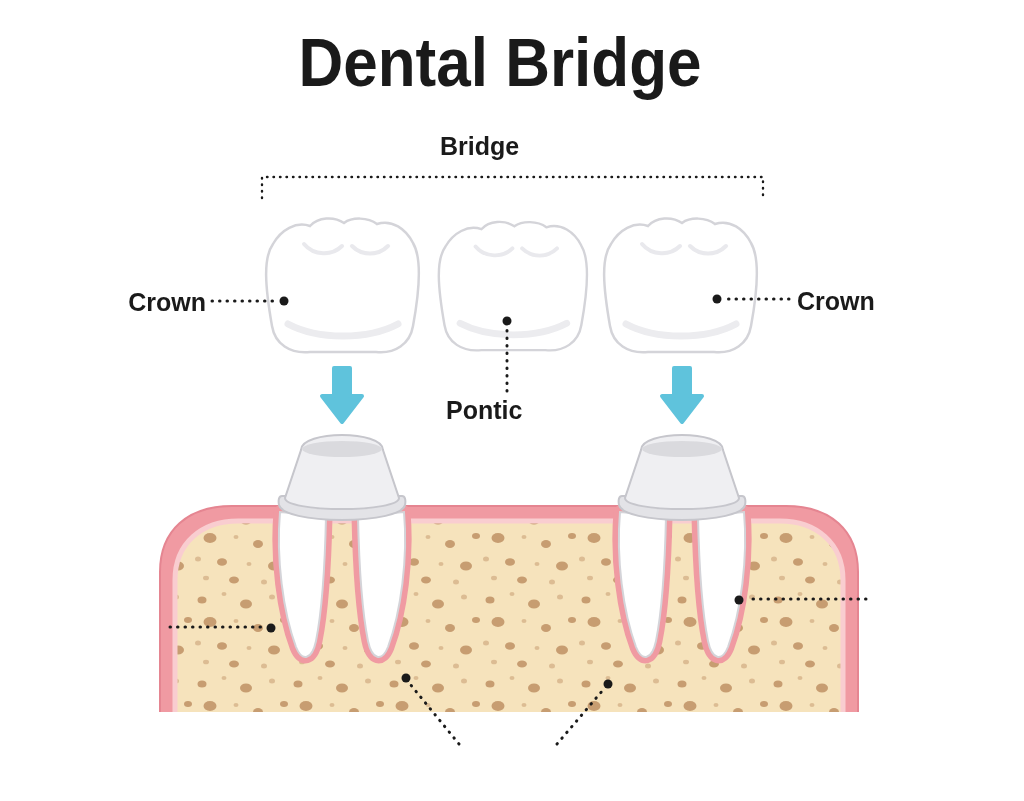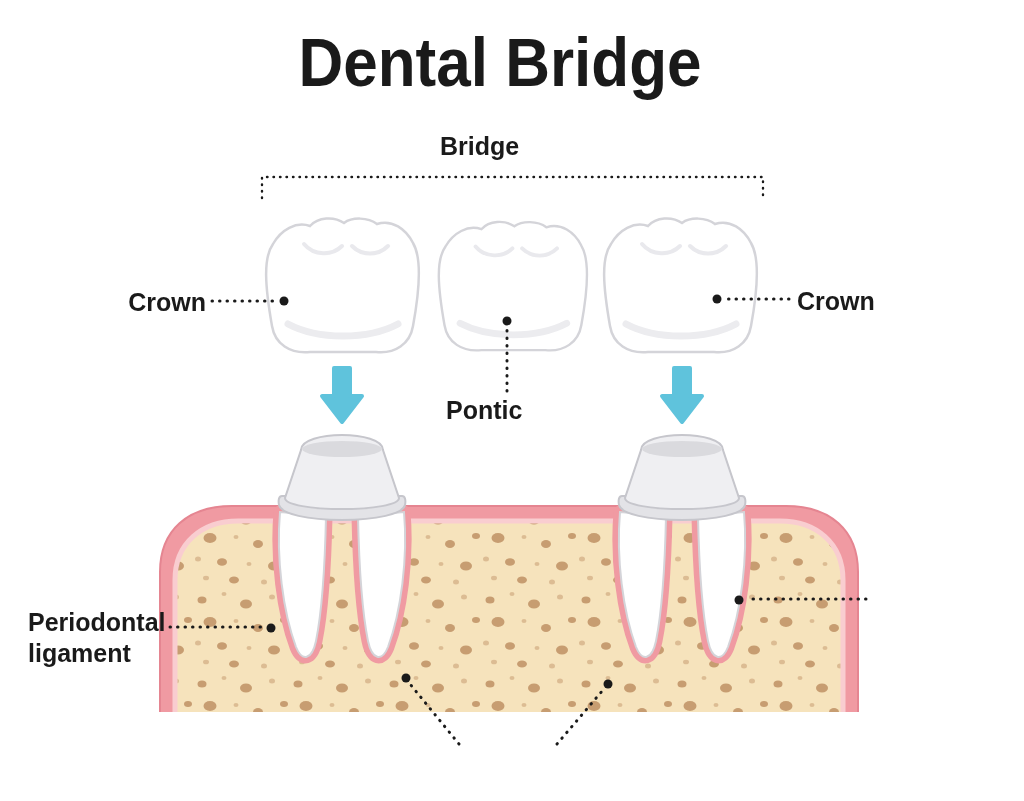--- a/index.html
+++ b/index.html
@@ -150,17 +150,16 @@
   <div class="title">Dental Bridge</div>
 
   <div class="lbl center" style="left:440px;top:131px;width:136px;">Bridge</div>
 
   <div class="lbl right" style="left:120px;top:287px;width:86px;">Crown</div>
 
   <div class="lbl" style="left:797px;top:286px;">Crown</div>
 
   <div class="lbl center" style="left:446px;top:395px;width:120px;">Pontic</div>
 
-  <div class="lbl" style="left:28px;top:607px;width:150px;">Periodontal ligament</div>
 
 
 
 </div>
 
 </body></html>

